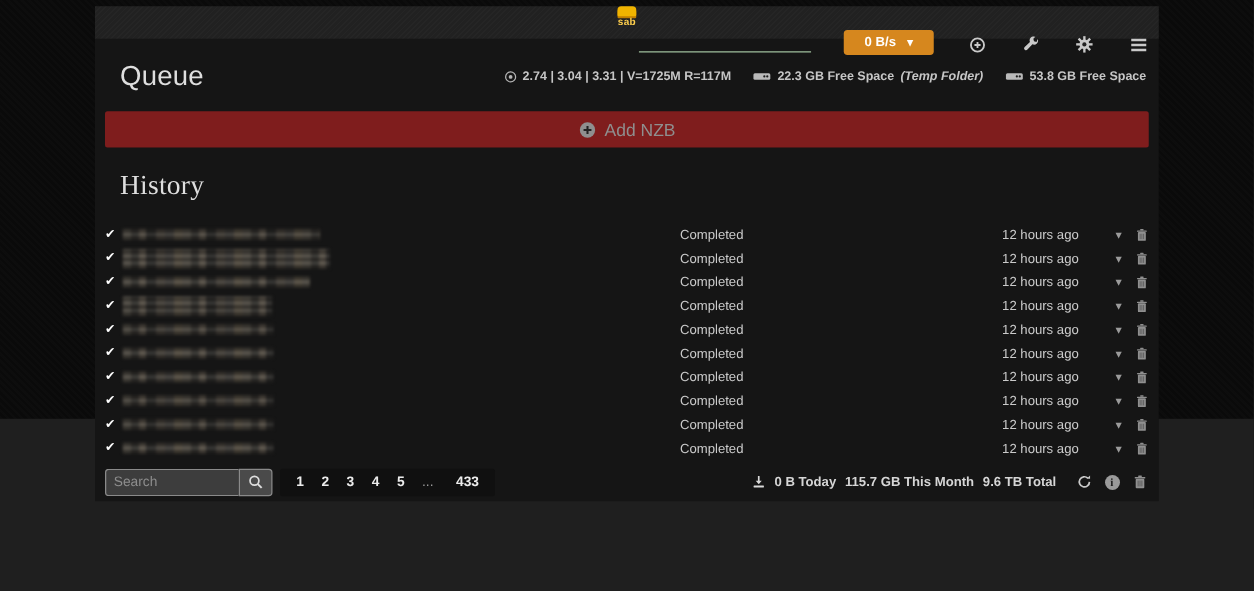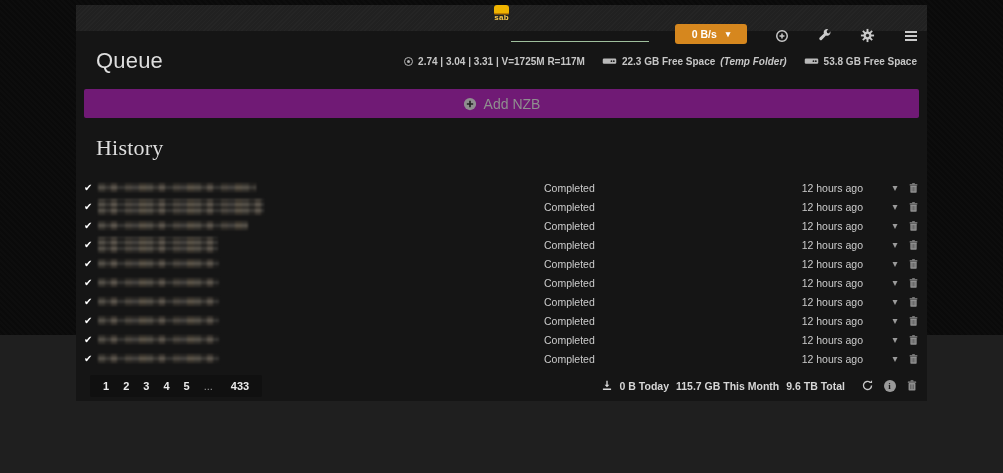--- a/index.html
+++ b/index.html
@@ -49,21 +49,21 @@
   
   .section-head { display:flex; align-items:center; justify-content:space-between; padding:5px 8px 3px; }
   .section-head.history-head { padding:5px 8px 5px;font-family:Liberation Serif, serif; }
   h1 { margin:12px; font-size:22px; font-weight:400; color:#dedede; line-height:26px; letter-spacing:.2px; }
   .queue-stats { display:flex; align-items:center; gap:5px; font-size:10px; font-weight:bold; color:#c6c6c6; padding-right:2px; }
   .queue-stats .gap { width:7px; }
   .ring { width:9px; height:9px; border:1.5px solid #b5b5b5; border-radius:50%; position:relative; flex:none; }
   .ring::after { content:""; position:absolute; inset:2px; background:#b5b5b5; border-radius:50%; }
   .queue-stats em { font-style:italic; font-weight:bold; }
   
-  .add-nzb { margin:0 8px; height:29px; background:#701a75; border-radius:2px; display:flex;
+  .add-nzb { margin:0 8px; height:29px; background:#7f1d1d; border-radius:2px; display:flex;
              align-items:center; justify-content:center; gap:7px; cursor:pointer; }
   .add-nzb .add-label { font-size:14px; color:#8f8f8f; }
   
   .hlist { }
   .hrow { position:relative; height:19px; display:flex; align-items:center; padding:0 8px; }
   .check-glyph { width:13px; flex:none; color:#fff; font-size:10px; line-height:10px; }
   .blur-name { flex:none; margin-left:1px; border-radius:1px; filter:blur(1.1px);
     background-image:
       repeating-linear-gradient(0deg, rgba(0,0,0,.32) 0 3px, rgba(255,255,255,.05) 3px 6px),
       repeating-linear-gradient(90deg, #4e4a42 0 7px, #33312d 7px 13px, #575047 13px 19px,
@@ -372,20 +372,29 @@
           <rect x="2.3" y="2.7" width="11.4" height="1.6" rx="0.5"></rect>
           <rect x="6" y="1.1" width="4" height="1.6" rx="0.5"></rect>
         </g>
         <path d="M6 6.6v6.2M8 6.6v6.2M10 6.6v6.2" stroke="#5a5a5a" stroke-width="1"></path>
       </svg>
     </button>
   </div>
 </div>
 
     <div class="footer">
+      <div class="search-wrap">
+        <input class="search-input" type="text" placeholder="Search" style="">
+        <button class="search-btn">
+          <svg width="13" height="13" viewBox="0 0 14 14">
+            <circle cx="6" cy="6" r="3.8" fill="none" stroke="#dddddd" stroke-width="1.5"></circle>
+            <path d="M8.9 8.9l3.3 3.3" stroke="#dddddd" stroke-width="1.7"></path>
+          </svg>
+        </button>
+      </div>
       <div class="pagination">
           <button class="page-btn">1</button>
           <button class="page-btn">2</button>
           <button class="page-btn">3</button>
           <button class="page-btn">4</button>
           <button class="page-btn">5</button>
           <span class="page-dots">...</span>
           <button class="page-btn page-last">433</button>
         </div>
       <div class="foot-stats">

